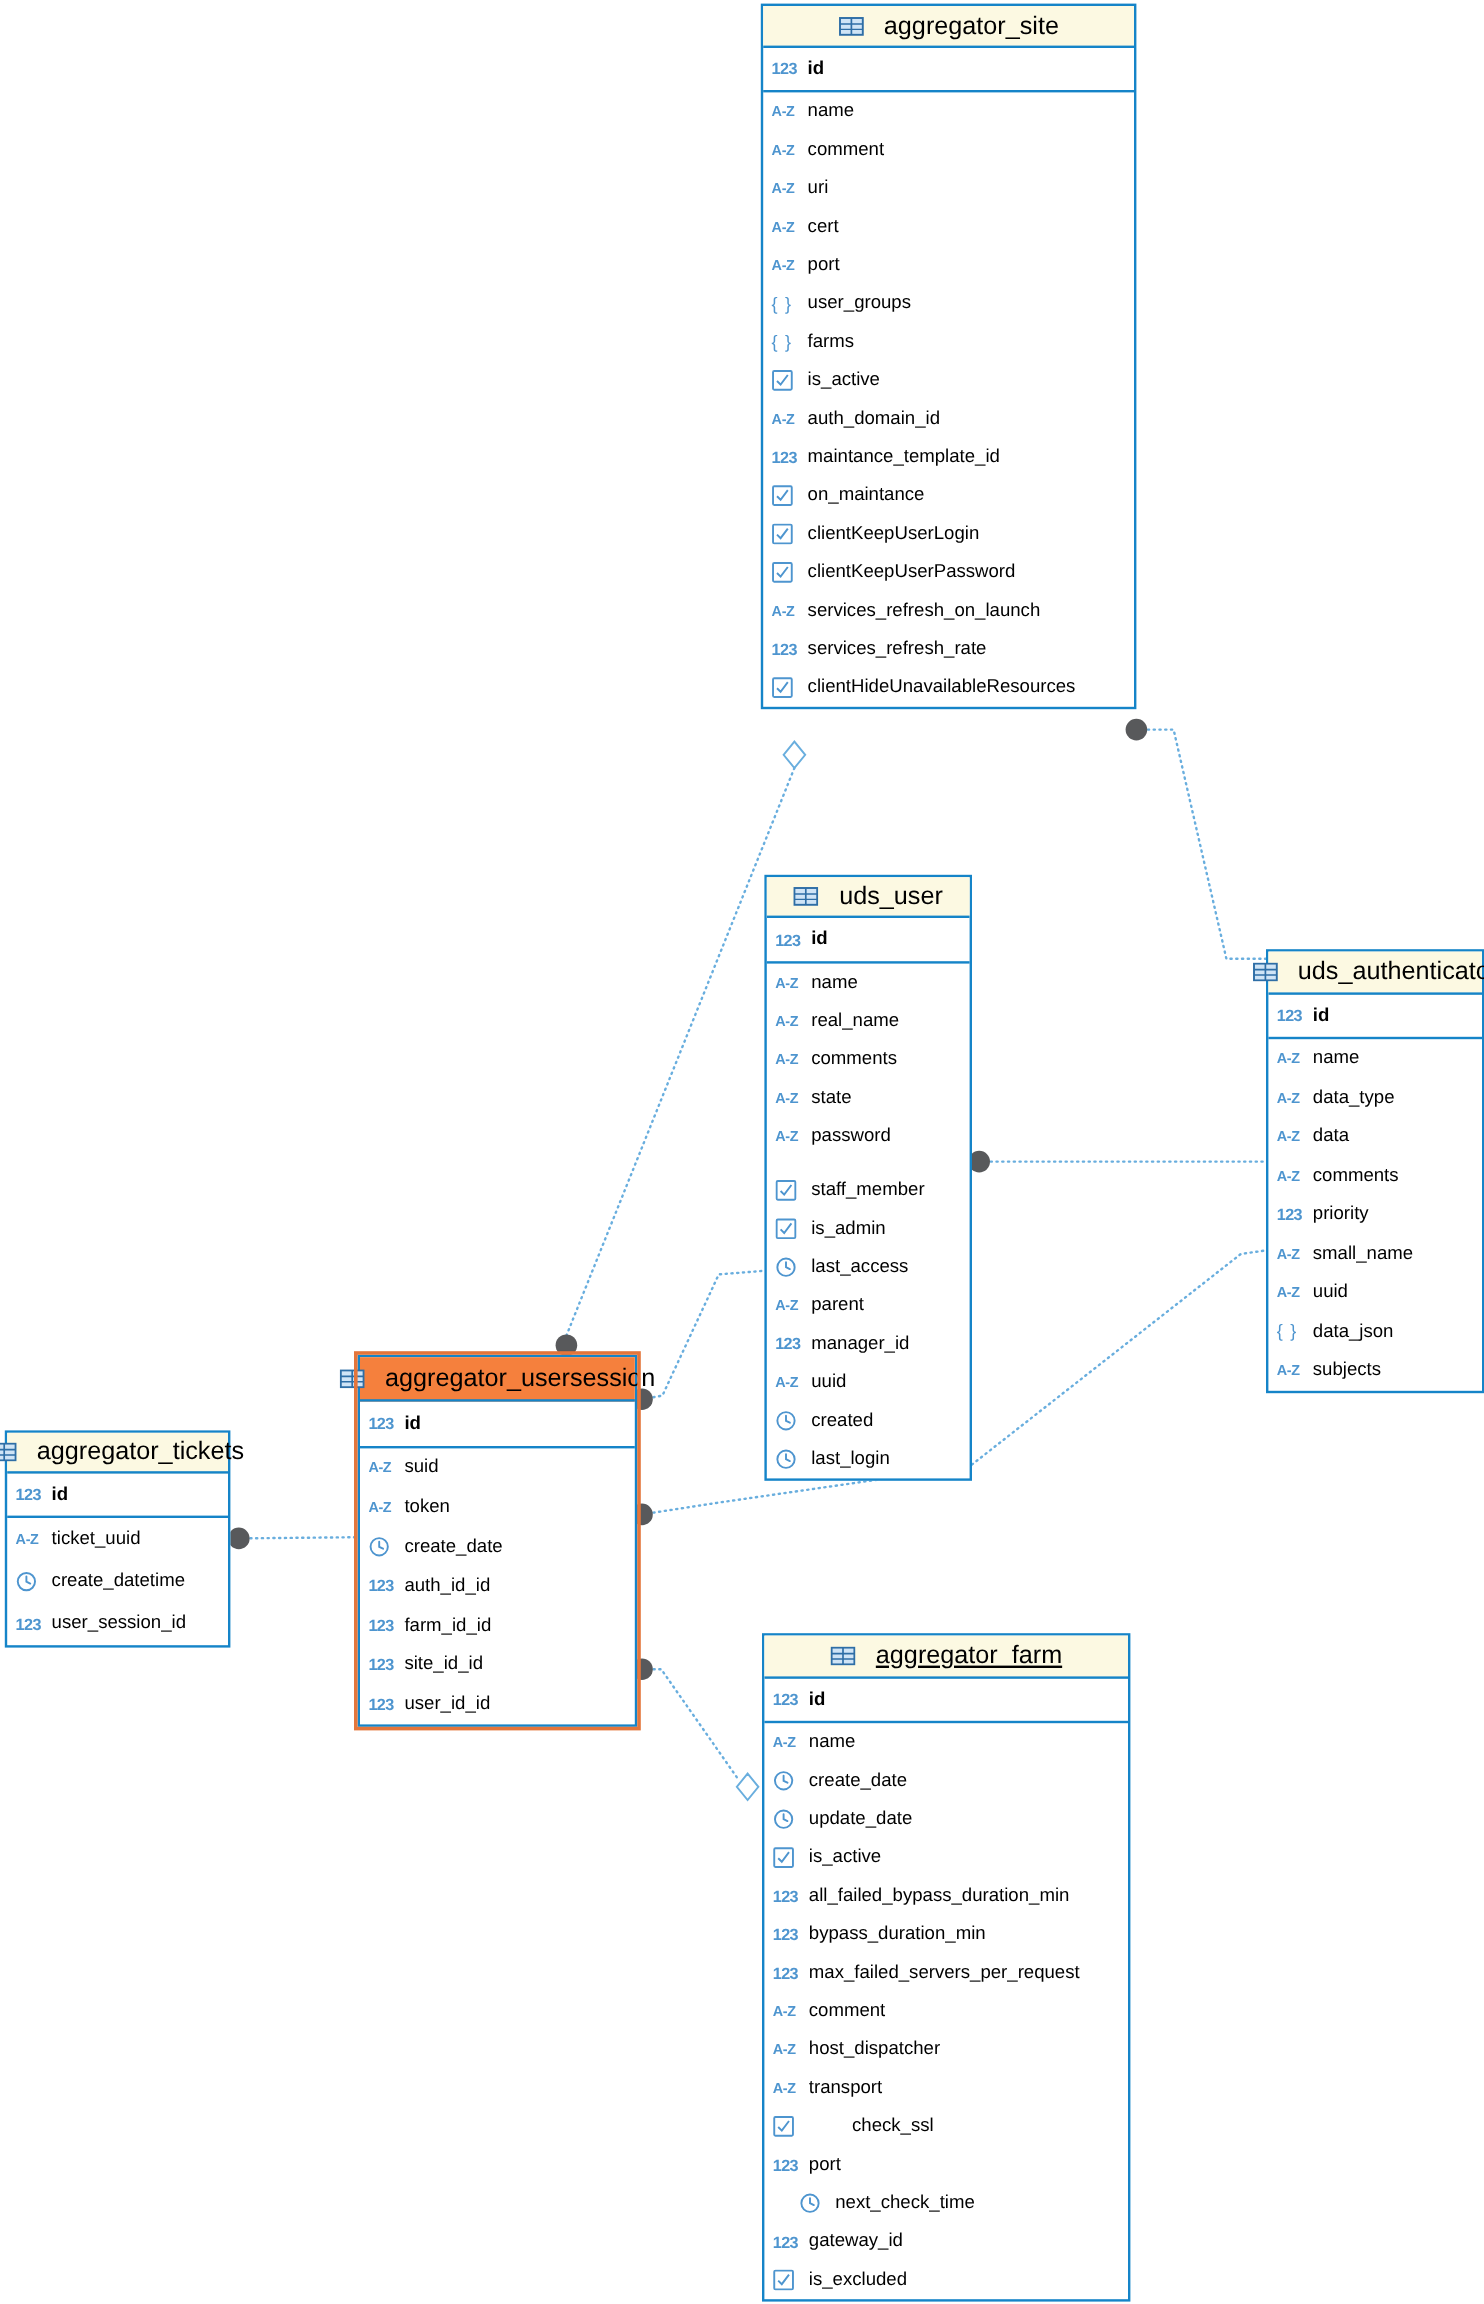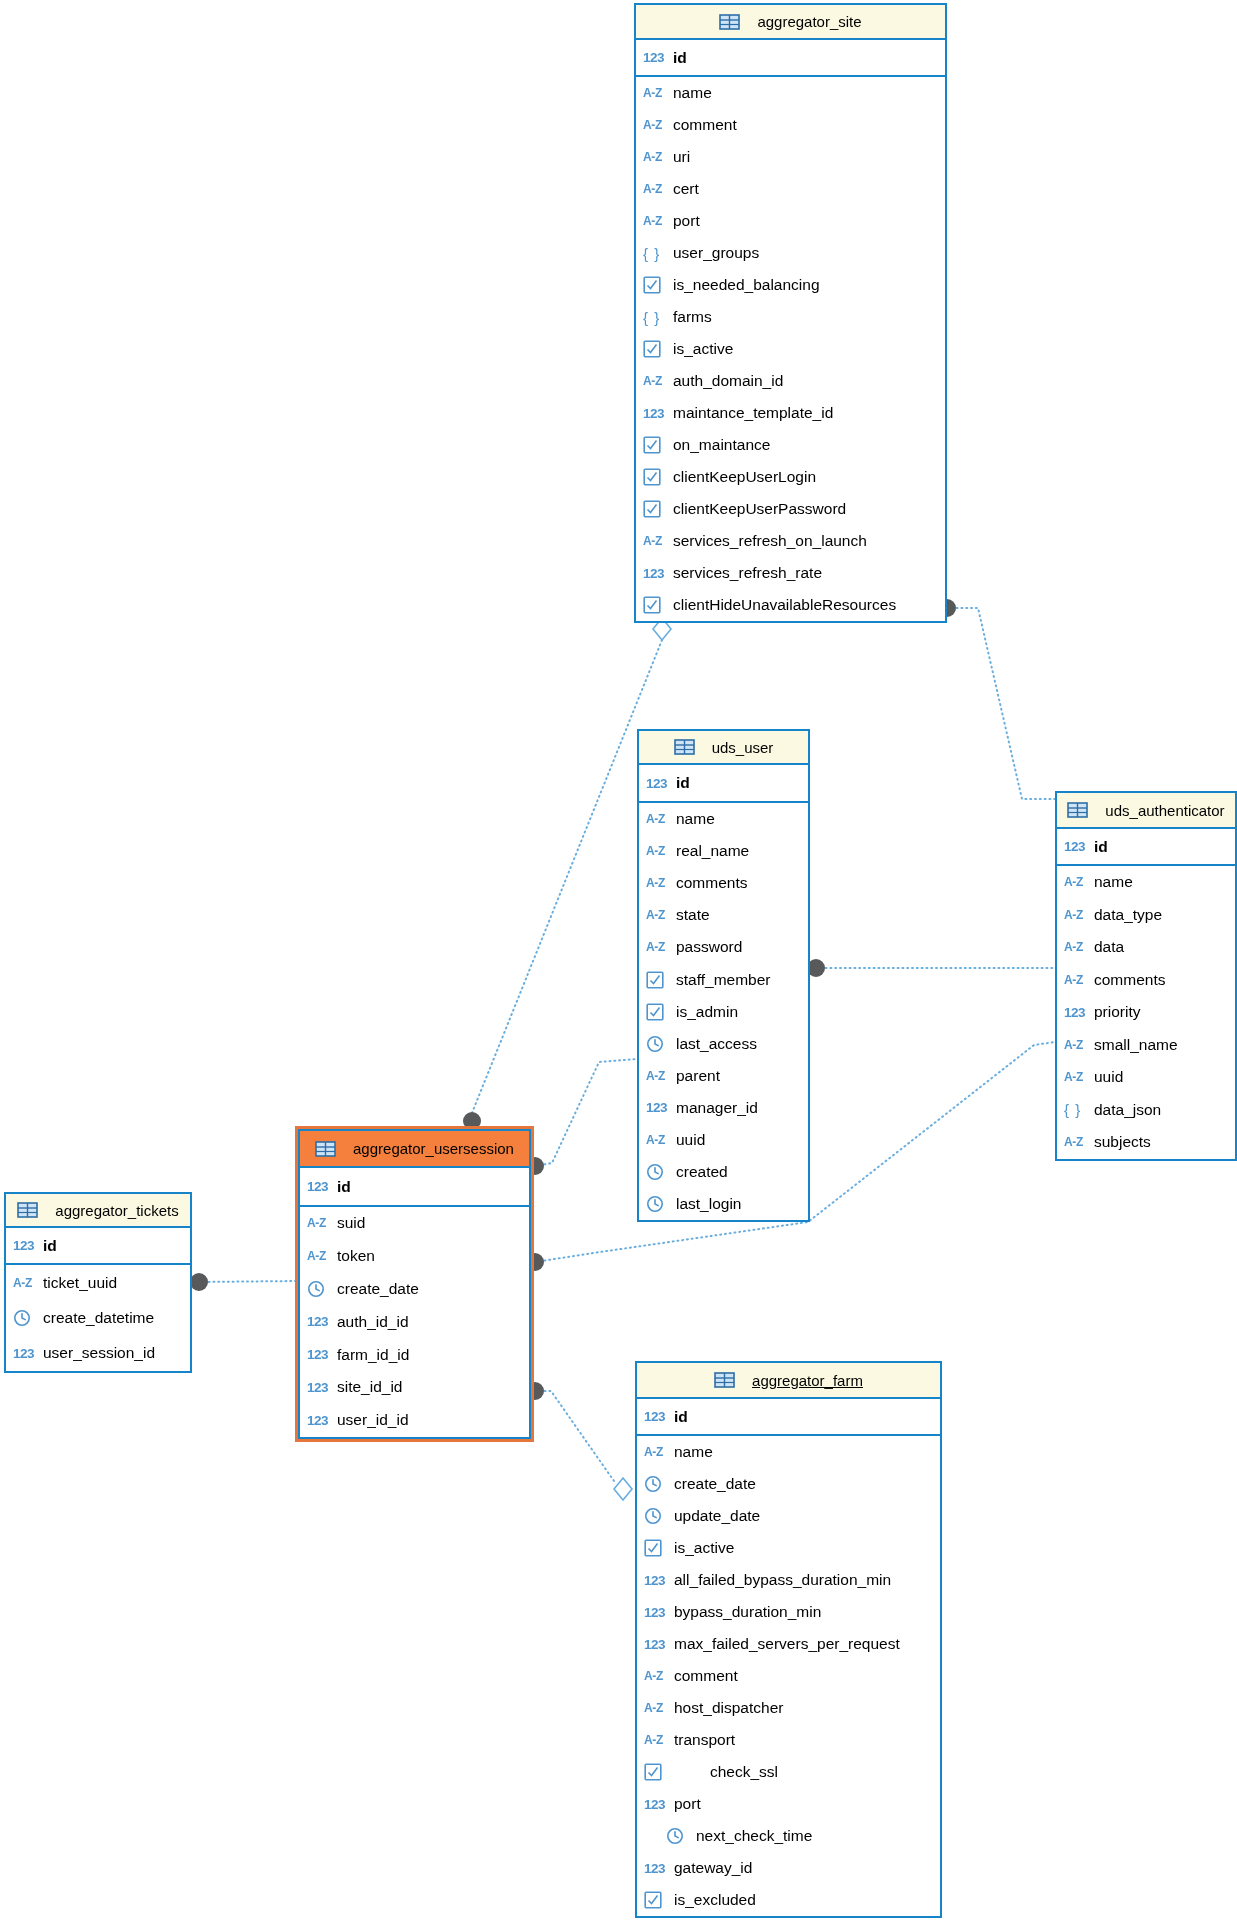--- a/index.html
+++ b/index.html
@@ -1,21 +1,21 @@
 <!DOCTYPE html>
 <html><head>
 <meta charset="utf-8">
 <style>
   html,body{margin:0;padding:0;background:#ffffff;}
   #diagram{position:relative;overflow:hidden;font-family:"Liberation Sans",sans-serif;background:#ffffff;}
   #wires{position:absolute;left:0;top:0;z-index:1;}
   .entity{position:absolute;background:#ffffff;border:2px solid #1584c8;box-sizing:border-box;z-index:2;}
   .entity.selected{outline:3px solid #e4763b;}
   .entity-header{display:flex;align-items:center;justify-content:center;gap:17px;
-    border-bottom:2px solid #1584c8;background:#fcf9e2;font-size:15px;color:#000;box-sizing:border-box;}
+    border-bottom:2px solid #1584c8;background:#fcf9e2;font-size:21px;color:#000;box-sizing:border-box;}
   .entity.selected .entity-header{background:#f5803d;}
   .row{display:flex;align-items:center;padding-left:7px;font-size:15.5px;color:#000;box-sizing:border-box;white-space:nowrap;}
   .id-row{font-weight:bold;border-bottom:2px solid #1584c8;}
   .ic{width:30px;flex:0 0 30px;color:#4e95cf;display:flex;align-items:center;}
   .ic.num{font-size:13.5px;font-weight:600;letter-spacing:-0.5px;}
   .ic.az{font-size:12px;font-weight:700;letter-spacing:-0.3px;}
   .ic.js{font-size:15px;font-weight:400;letter-spacing:1px;}
   .ic svg{display:block;}
   .title-ic{display:flex;align-items:center;}
 </style>
@@ -75,29 +75,20 @@
       </div>
       <div class="row" style="height: 32px;">
         <span class="ic az">A-Z</span>
         <span>port</span>
       </div>
       <div class="row" style="height: 32px;">
         <span class="ic js">{ }</span>
         <span>user_groups</span>
       </div>
       <div class="row" style="height: 32px;">
-        <span class="ic">
-          <svg width="18" height="18" viewBox="0 0 18 18">
-            <rect x="1.2" y="1.2" width="15.6" height="15.6" rx="1" fill="none" stroke="#4e95cf" stroke-width="1.6"></rect>
-            <polyline points="4.5,9.5 7.5,12.5 13.5,4.5" fill="none" stroke="#4e95cf" stroke-width="1.6"></polyline>
-          </svg>
-        </span>
-        <span>is_needed_balancing</span>
-      </div>
-      <div class="row" style="height: 32px;">
         <span class="ic js">{ }</span>
         <span>farms</span>
       </div>
       <div class="row" style="height: 32px;">
         <span class="ic">
           <svg width="18" height="18" viewBox="0 0 18 18">
             <rect x="1.2" y="1.2" width="15.6" height="15.6" rx="1" fill="none" stroke="#4e95cf" stroke-width="1.6"></rect>
             <polyline points="4.5,9.5 7.5,12.5 13.5,4.5" fill="none" stroke="#4e95cf" stroke-width="1.6"></polyline>
           </svg>
         </span>
@@ -185,21 +176,21 @@
         <span>comments</span>
       </div>
       <div class="row" style="height: 32.1px;">
         <span class="ic az">A-Z</span>
         <span>state</span>
       </div>
       <div class="row" style="height: 32.1px;">
         <span class="ic az">A-Z</span>
         <span>password</span>
       </div>
-      <div class="row" style="height: 32.1px;">
+      <div class="row" style="height: 32.1px; margin-top: 12px;">
         <span class="ic">
           <svg width="18" height="18" viewBox="0 0 18 18">
             <rect x="1.2" y="1.2" width="15.6" height="15.6" rx="1" fill="none" stroke="#4e95cf" stroke-width="1.6"></rect>
             <polyline points="4.5,9.5 7.5,12.5 13.5,4.5" fill="none" stroke="#4e95cf" stroke-width="1.6"></polyline>
           </svg>
         </span>
         <span>staff_member</span>
       </div>
       <div class="row" style="height: 32.1px;">
         <span class="ic">

